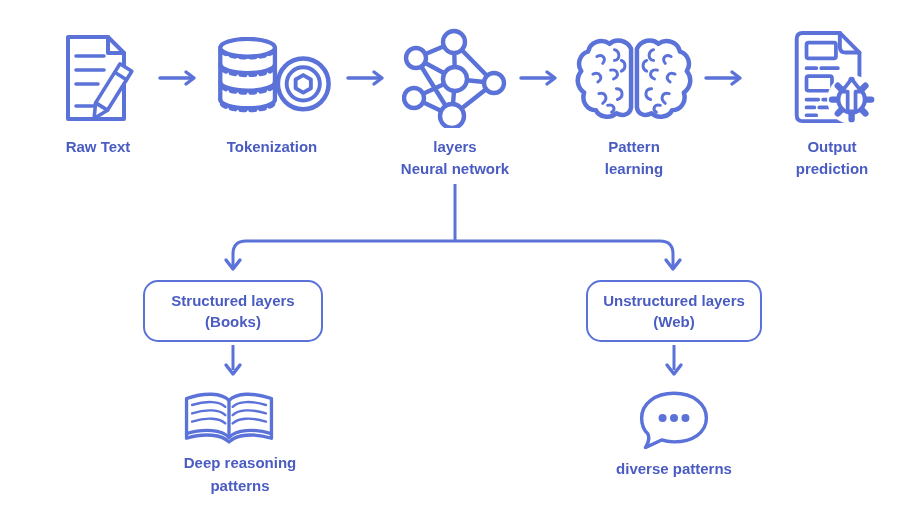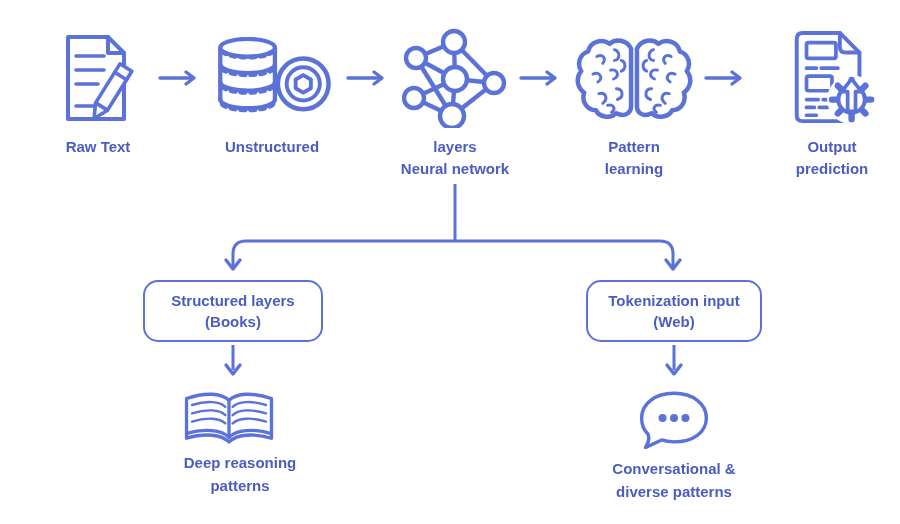--- a/index.html
+++ b/index.html
@@ -91,21 +91,21 @@
         <path class="ln" d="M6,46 A28 9 0 0 0 62,46" stroke-width="4.4"></path>
         <path class="ln" d="M8,51 A27 8 0 0 0 60,51" stroke-width="4.6" stroke-dasharray="4.5 5.5" stroke-linecap="butt"></path>
         <path class="ln" d="M6,64 A28 9 0 0 0 62,64" stroke-width="4.4"></path>
         <path class="ln" d="M8,69 A27 8 0 0 0 60,69" stroke-width="4.6" stroke-dasharray="4.5 5.5" stroke-linecap="butt"></path>
         <circle class="fw" cx="91" cy="48" r="26" stroke-width="4.6"></circle>
         <circle class="ln" cx="91" cy="48" r="17" stroke-width="4"></circle>
         <path class="ln" d="M91,39 L98.8,43.5 V52.5 L91,57 L83.2,52.5 V43.5 Z" stroke-width="4"></path>
       </svg>
     </div>
     <div class="step-label">
-      <span class="lbl-line">Unstructured</span>
+      <span class="lbl-line">Tokenization</span>
       <span class="lbl-line"></span>
     </div>
   </div>
 
   <svg class="flow-arrow fa2" viewBox="0 0 44 18">
     <path class="ln" d="M2,9 H34" stroke-width="3.4"></path>
     <path class="ln" d="M28,3 L36,9 L28,15" stroke-width="3.4"></path>
   </svg>
 
   <div class="step step-nn">
@@ -174,21 +174,21 @@
       <span class="lbl-line">Output</span>
       <span class="lbl-line">prediction</span>
     </div>
   </div>
 
   <div class="branch-box box-left">
     <span class="lbl-line">Structured layers</span>
     <span class="lbl-line">(Books)</span>
   </div>
   <div class="branch-box box-right">
-    <span class="lbl-line">Tokenization input</span>
+    <span class="lbl-line">Unstructured layers</span>
     <span class="lbl-line">(Web)</span>
   </div>
 
   <svg class="branch-icon book-pos" width="96" height="60" viewBox="0 0 104 64">
     <path class="fw" stroke-width="3.6" d="M6,50 L6,55 C26,49 44,51 52,59 C60,51 78,49 98,55 L98,50"></path>
     <path class="fw" stroke-width="3.6" d="M52,14 C44,6 26,5 6,12 L6,50 C26,44 44,46 52,54 C60,46 78,44 98,50 L98,12 C78,5 60,6 52,14 Z"></path>
     <path class="ln" stroke-width="3.6" d="M52,14 V54"></path>
     <path class="ln" stroke-width="2.6" d="M12,19 C28,14 42,15 48,21 M12,28 C28,23 42,24 48,30 M12,37 C28,32 42,33 48,39"></path>
     <path class="ln" stroke-width="2.6" d="M92,19 C76,14 62,15 56,21 M92,28 C76,23 62,24 56,30 M92,37 C76,32 62,33 56,39"></path>
   </svg>
@@ -198,17 +198,16 @@
     <circle class="fl" cx="30" cy="30" r="4.2"></circle>
     <circle class="fl" cx="42" cy="30" r="4.2"></circle>
     <circle class="fl" cx="54" cy="30" r="4.2"></circle>
   </svg>
 
   <div class="result-label result-left">
     <span class="lbl-line">Deep reasoning</span>
     <span class="lbl-line">patterns</span>
   </div>
   <div class="result-label result-right">
-    <span class="lbl-line">Conversational &amp;</span>
     <span class="lbl-line">diverse patterns</span>
   </div>
 
 </div>
 
 </body></html>

